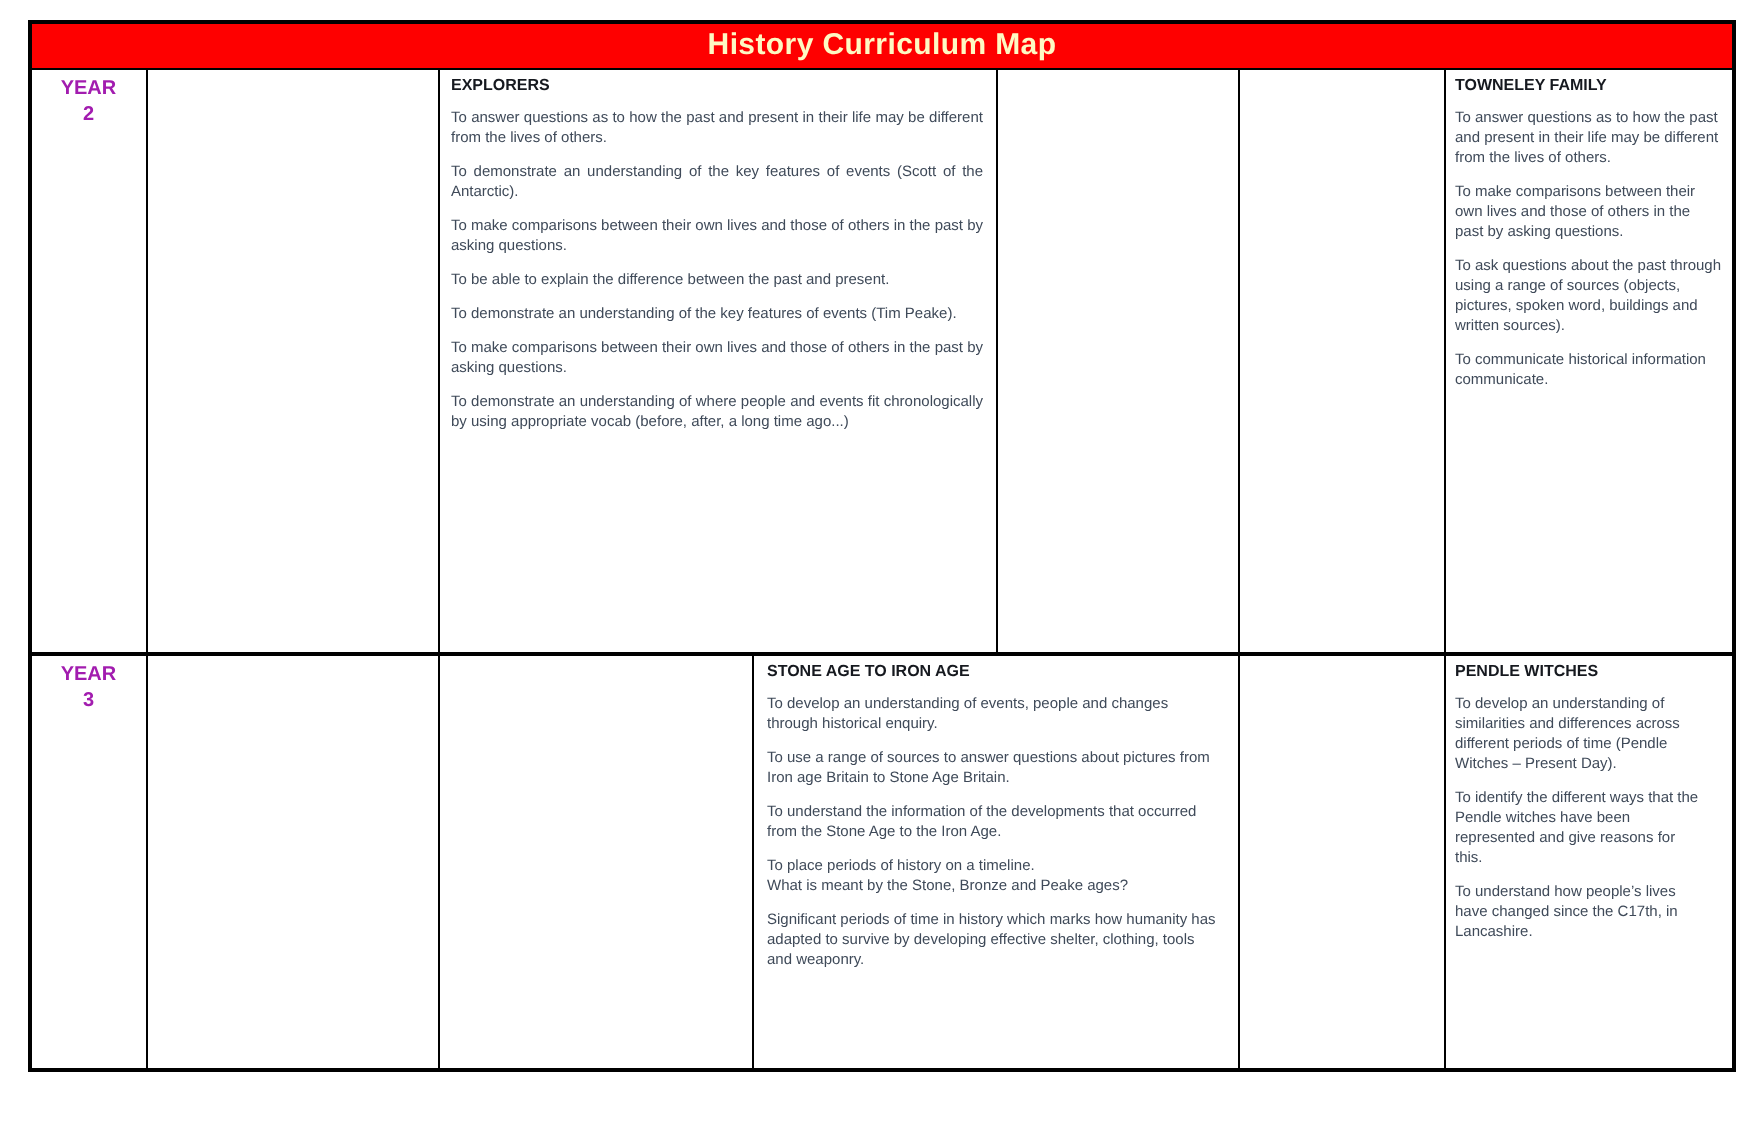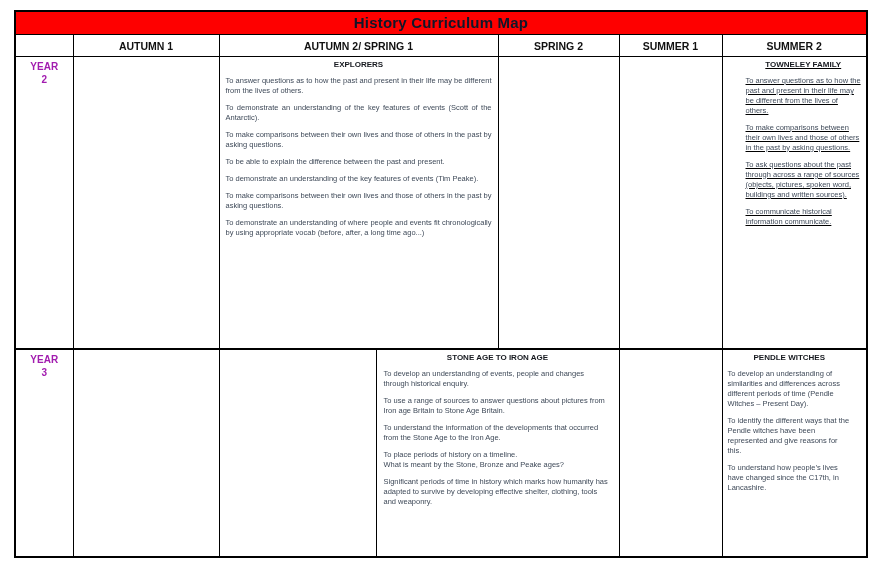--- a/index.html
+++ b/index.html
@@ -30,21 +30,21 @@
     padding: 0;
     overflow: hidden;
   }
   tr.title-row td {
     height: 22px;
     background: #fe0000;
     text-align: center;
     vertical-align: middle;
   }
   .title-text {
-    color: #0f172a;
+    color: #fef9c3;
     font-weight: bold;
     font-size: 15px;
     letter-spacing: 0.2px;
   }
   tr.header-row td {
     height: 21px;
     text-align: center;
     vertical-align: middle;
     font-weight: bold;
     font-size: 10.5px;
@@ -59,21 +59,21 @@
     color: #a21caf;
     line-height: 1.3;
     padding-top: 3px;
   }
   .cell-pad {
     padding: 2px 6px 2px 6px;
   }
   .cell-head {
     font-weight: bold;
     font-size: 8px;
-    text-align: center;
+    text-align: left;
     color: #16191f;
     margin: 1px 0 2px 0;
   }
   p.body {
     font-size: 7.5px;
     line-height: 1.33;
     color: #3f4a59;
     margin: 7px 0 0 0;
     white-space: pre-line;
   }
@@ -94,28 +94,20 @@
       <col style="width:145px">
     </colgroup>
 
     <tbody>
         <tr class="title-row">
       <td colspan="7">
         <span class="title-text">History Curriculum Map</span>
       </td>
     </tr>
 
-    <tr class="header-row">
-      <td></td>
-      <td>AUTUMN 1</td>
-      <td colspan="2">AUTUMN 2/ SPRING 1</td>
-      <td>SPRING 2</td>
-      <td>SUMMER 1</td>
-      <td>SUMMER 2</td>
-    </tr>
 
     <tr class="year2-row">
       <td>
         <div class="year-label">
           <div>YEAR</div>
           <div>2</div>
         </div>
       </td>
       <td></td>
       <td colspan="2">
@@ -126,25 +118,25 @@
           <p class="body just">To make comparisons between their own lives and those of others in the past by asking questions.</p>
           <p class="body just">To be able to explain the difference between the past and present.</p>
           <p class="body just">To demonstrate an understanding of the key features of events (Tim Peake).</p>
           <p class="body just">To make comparisons between their own lives and those of others in the past by asking questions.</p>
           <p class="body just">To demonstrate an understanding of where people and events fit chronologically by using appropriate vocab (before, after, a long time ago...)</p>
         </div>
       </td>
       <td></td>
       <td></td>
       <td>
-        <div class="cell-pad" style="padding-left:23px;padding-right:5px;text-decoration:underline;">
+        <div class="cell-pad" style="padding-left:5px;padding-right:5px;">
           <div class="cell-head">TOWNELEY FAMILY</div>
           <p class="body">To answer questions as to how the past and present in their life may be different from the lives of others.</p>
           <p class="body">To make comparisons between their own lives and those of others in the past by asking questions.</p>
-          <p class="body">To ask questions about the past through across a range of sources (objects, pictures, spoken word, buildings and written sources).</p>
+          <p class="body">To ask questions about the past through using a range of sources (objects, pictures, spoken word, buildings and written sources).</p>
           <p class="body">To communicate historical information communicate.</p>
         </div>
       </td>
     </tr>
 
     <tr class="year3-row">
       <td>
         <div class="year-label">
           <div>YEAR</div>
           <div>3</div>

